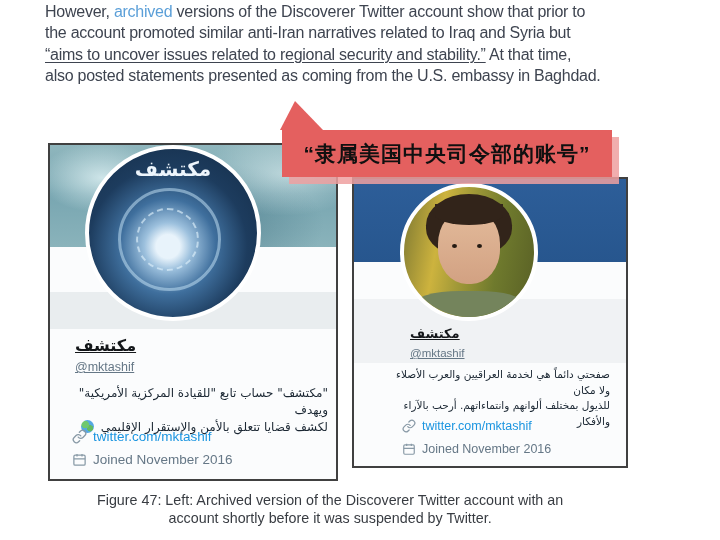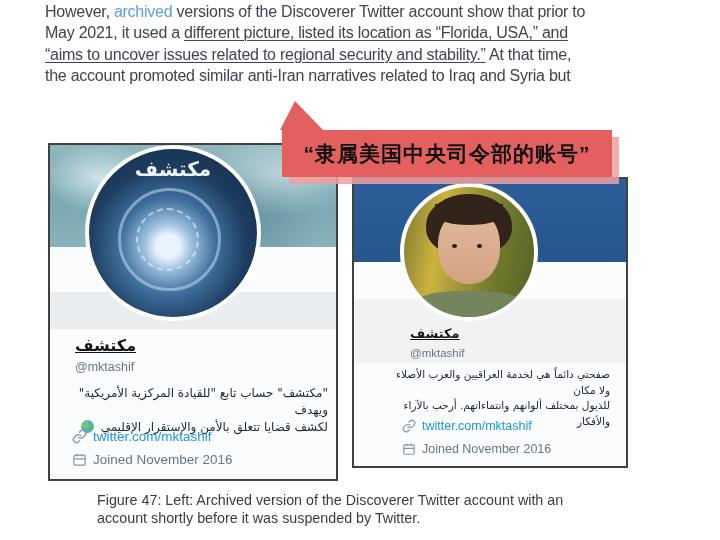--- a/index.html
+++ b/index.html
@@ -56,21 +56,21 @@
         background:linear-gradient(180deg,#e3bb9b,#d2a182);border-radius:46%;}
   .fringe{position:absolute;left:24%;top:13%;width:52%;height:16%;background:#32241a;border-radius:0 0 55% 55%;}
   .eye{position:absolute;width:5px;height:4px;background:#241a12;border-radius:50%;top:44%;}
   .eye.l{left:37%;} .eye.r{left:56%;}
   .shirt{position:absolute;left:6%;bottom:-6%;width:88%;height:26%;background:#74845c;border-radius:42% 42% 0 0;}
 
   .tw-name{position:absolute;font-weight:700;color:#14171a;text-decoration:underline;
            font-family:"DejaVu Sans",sans-serif;}
   .card-left  .tw-name{left:25px;top:191px;font-size:16px;}
   .card-right .tw-name{left:56px;top:147px;font-size:13px;}
-  .tw-handle{position:absolute;color:#657786;}
+  .tw-handle{position:absolute;color:#657786;text-decoration:underline;}
   .card-left  .tw-handle{left:25px;top:215px;font-size:12.5px;}
   .card-right .tw-handle{left:56px;top:168px;font-size:11.5px;}
   .tw-bio{position:absolute;direction:rtl;text-align:right;color:#1b2733;
           font-family:"DejaVu Sans",sans-serif;}
   .card-left  .tw-bio{right:8px;left:14px;top:240px;font-size:12px;line-height:17px;}
   .card-right .tw-bio{right:16px;left:28px;top:188px;font-size:10.5px;line-height:15.5px;}
   .globe{display:inline-block;width:13px;height:13px;border-radius:50%;vertical-align:-2px;margin-right:3px;
          background:
            radial-gradient(circle at 32% 35%, #6fc86f 0 30%, rgba(0,0,0,0) 33%),
            radial-gradient(circle at 70% 64%, #63bb63 0 24%, rgba(0,0,0,0) 27%),
@@ -83,32 +83,32 @@
   .tw-site-text{color:#1b95e0;}
   .card-left  .tw-site-text{font-size:13.5px;}
   .card-right .tw-site-text{font-size:12.5px;}
   .tw-joined-text{color:#657786;}
   .card-left  .tw-joined-text{font-size:13.5px;}
   .card-right .tw-joined-text{font-size:12.5px;}
 
   
   .caption{position:absolute;left:97px;top:492px;z-index:2;color:#383c42;
            font-size:14.3px;line-height:17.5px;}
-  .cap-line{white-space:pre;}
+  .cap-line{white-space:pre;text-align:center;}
 </style>
 </head>
 <body>
 
 <div class="stage">
 
   <div class="para">
     <div class="pline"><span>However, </span><span class="seg-link">archived</span><span> versions of the Discoverer Twitter account show that prior to</span></div>
-    <div class="pline"><span>May 2021, it used a </span><span class="seg-u">different picture, listed its location as “Florida, USA,” and</span></div>
+    <div class="pline"><span>the account promoted similar anti-Iran narratives related to Iraq and Syria but</span></div>
     <div class="pline"><span class="seg-u">“aims to uncover issues related to regional security and stability.”</span><span> At that time,</span></div>
-    <div class="pline"><span>the account promoted similar anti-Iran narratives related to Iraq and Syria but</span></div>
+    <div class="pline"><span>also posted statements presented as coming from the U.S. embassy in Baghdad.</span></div>
   </div>
 
   <article class="card card-left">
     <div class="banner-left"></div>
     <div class="band-gray-left"></div>
     <div class="avatar avatar-left">
       <div class="ring1"></div>
       <div class="ring2"></div>
       <div class="avatar-label">مكتشف</div>
     </div>

